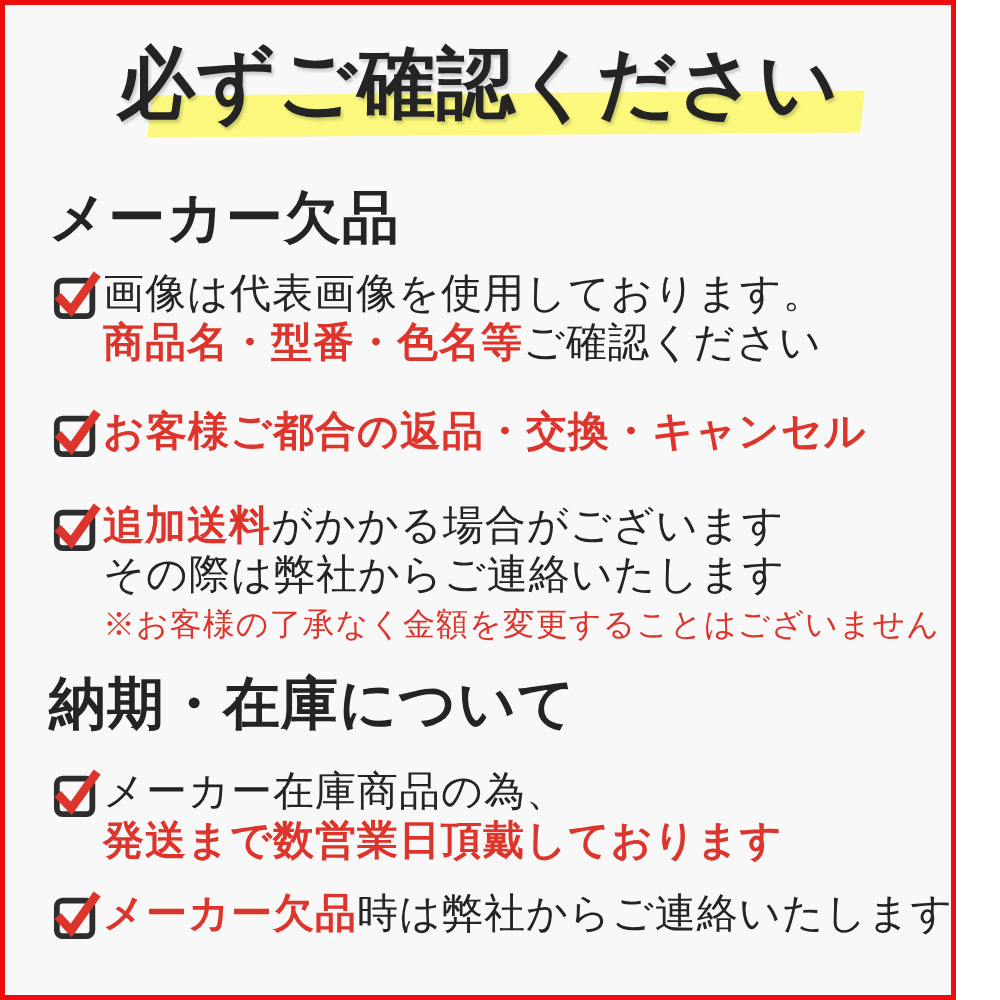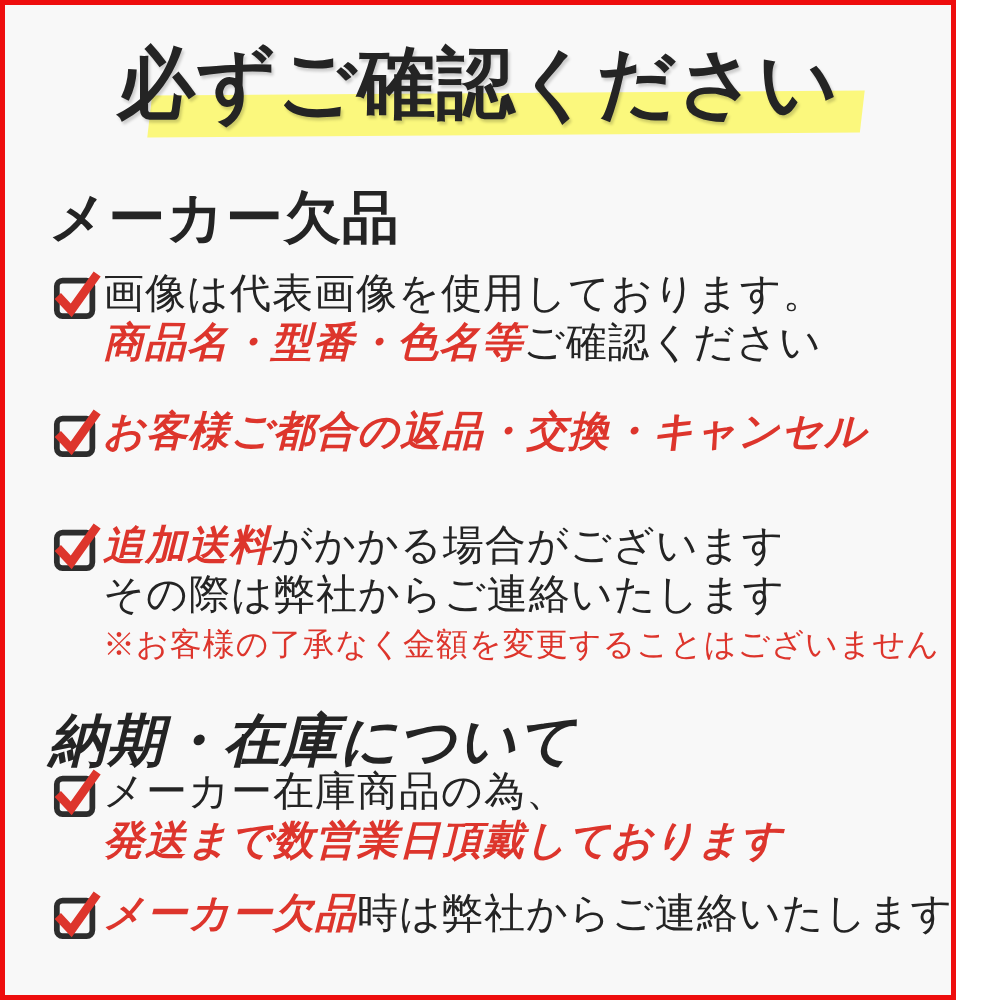--- a/index.html
+++ b/index.html
@@ -51,48 +51,48 @@
     position:absolute;
     left:44px;
     margin:0;
     font-size:57px;
     line-height:68px;
     font-weight:bold;
     letter-spacing:1px;
     color:var(--text-black);
   }
   #heading-order{top:178px;}
-  #heading-stock{top:701px;font-style:italic;}
+  #heading-stock{top:664px;}
   
   .item{
     position:absolute;
     left:48px;
     display:flex;
     align-items:flex-start;
   }
   #item-1{top:264px;}
   #item-2{top:402px;}
-  #item-3{top:516px;}
+  #item-3{top:496px;}
   #item-4{top:762px;}
   #item-5{top:884px;}
   .cb{
     width:48px;height:48px;
     flex:none;
     margin-top:2px;
     overflow:visible;
   }
   .lines{
     margin-left:2px;
     font-size:41px;
     line-height:49px;
     letter-spacing:1px;
     color:var(--text-black);
     white-space:nowrap;
   }
-  .seg-red{color:var(--accent-red);font-weight:bold;font-style:italic;}
+  .seg-red{color:var(--accent-red);font-weight:bold;}
   .seg-black{color:var(--text-black);}
   .note-line{
     font-size:32px;
     line-height:40px;
     margin-top:5px;
     letter-spacing:1px;
     color:var(--accent-red);
     font-weight:normal;
   }
 </style>

